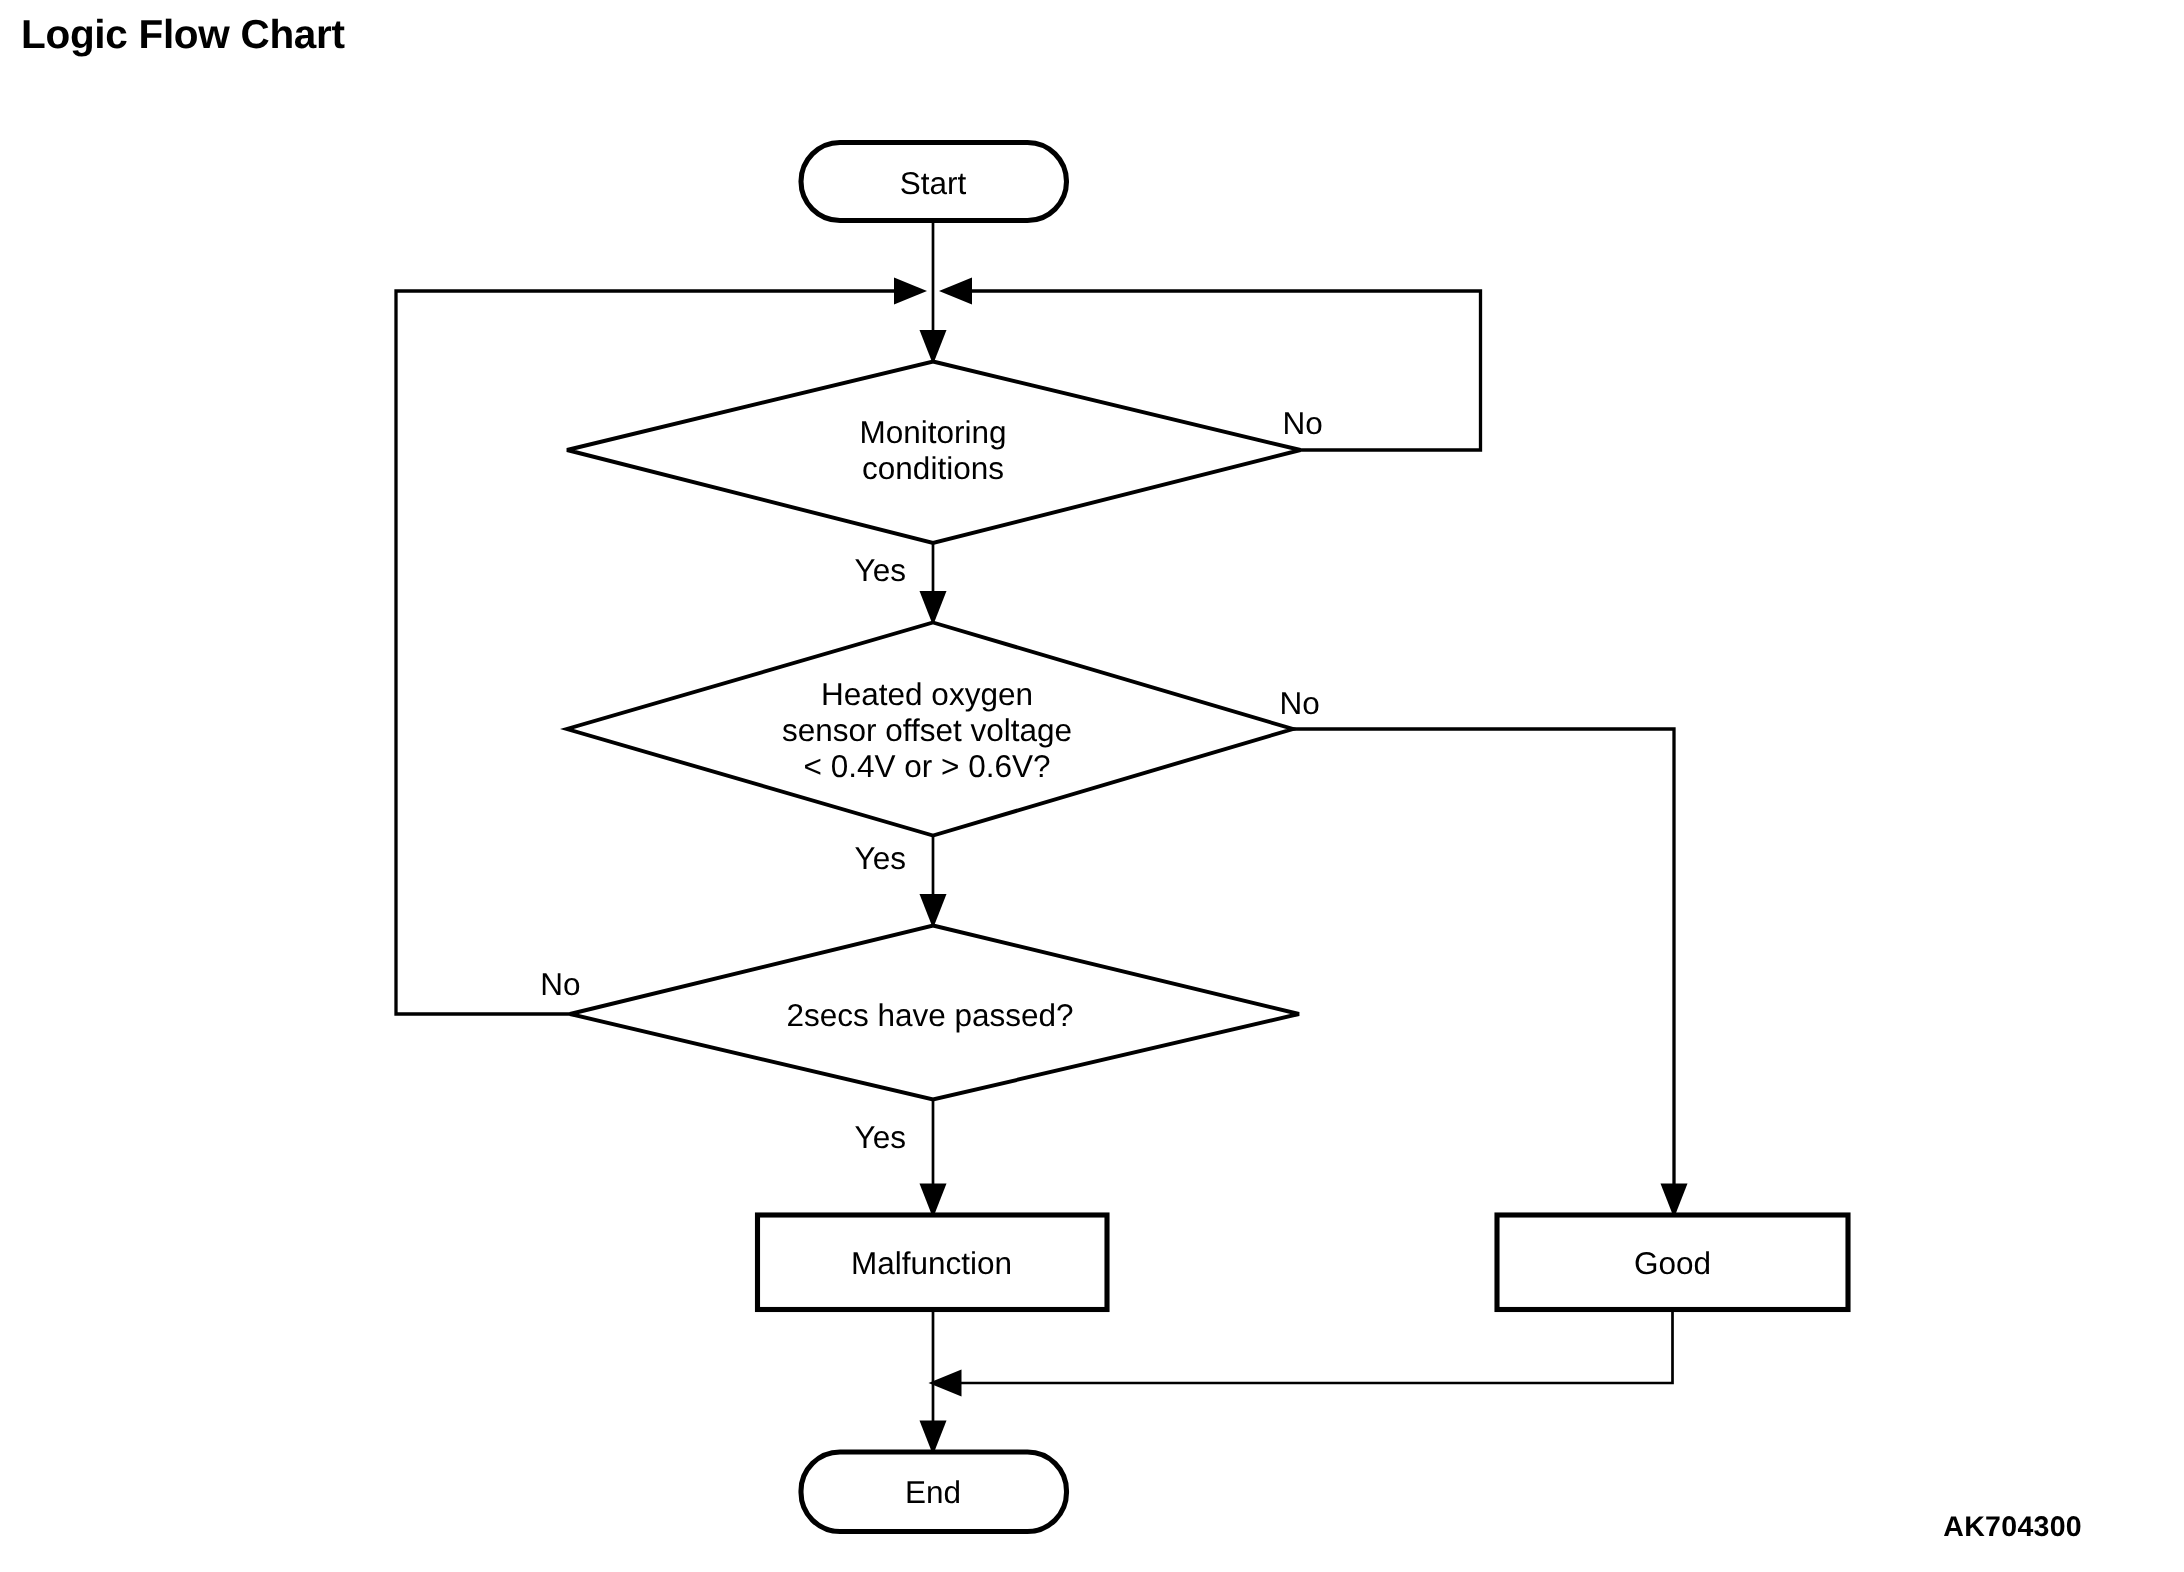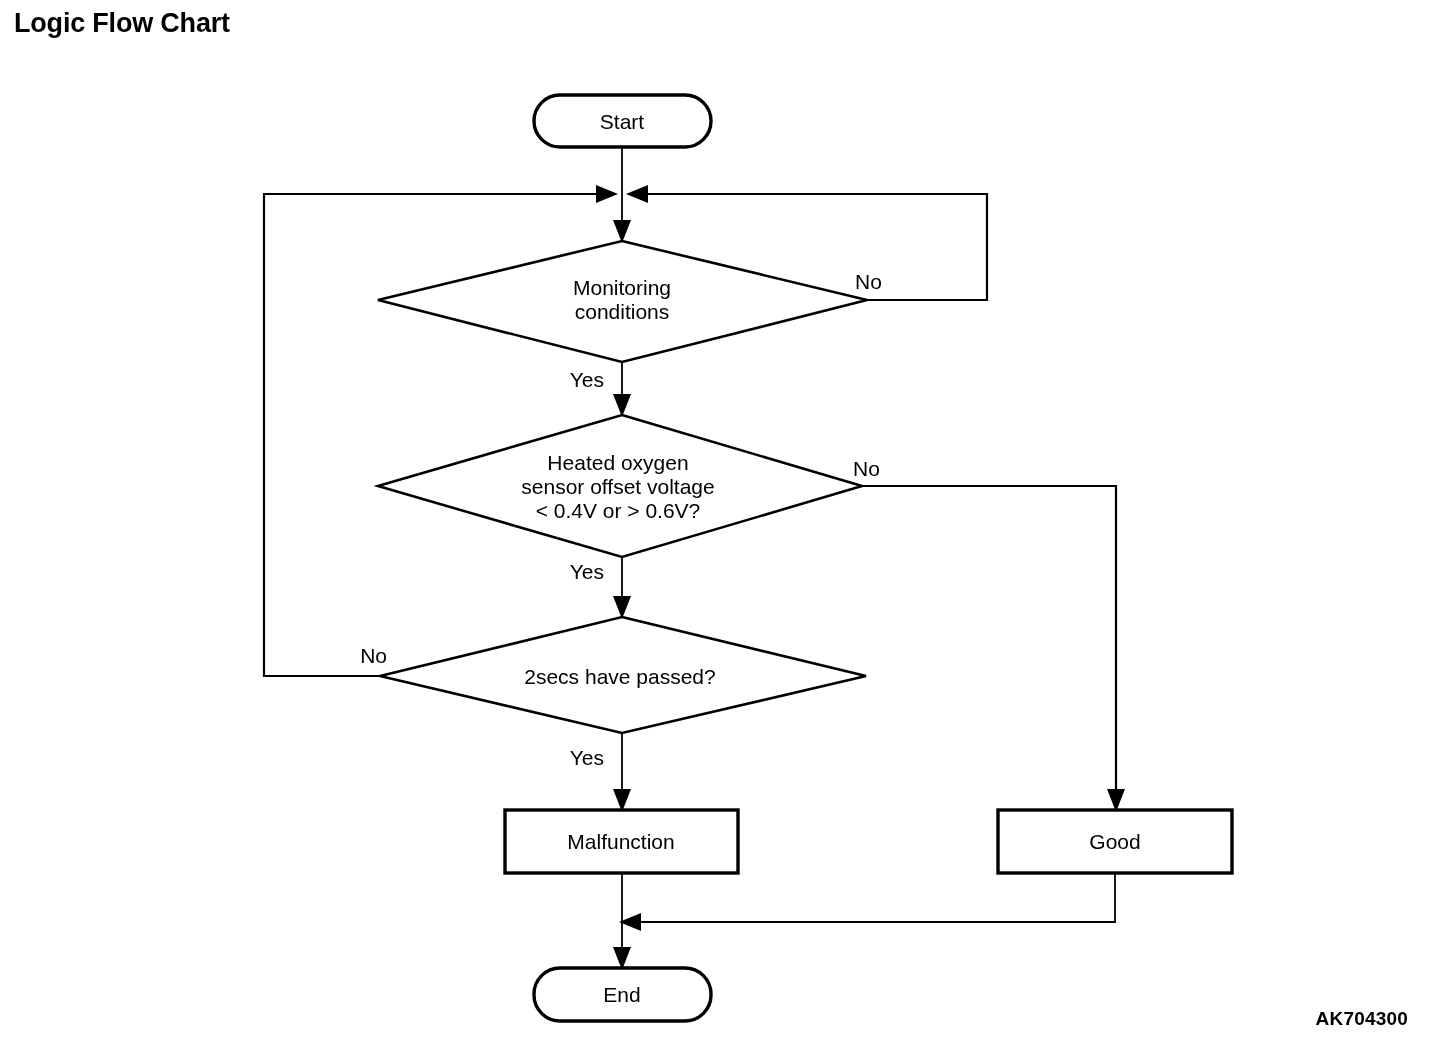--- a/index.html
+++ b/index.html
@@ -22,21 +22,21 @@
     position: absolute;
     left: 14px;
     top: 8px;
     font-size: 27px;
     font-weight: bold;
     letter-spacing: -0.2px;
     white-space: nowrap;
   }
   #ref-code {
     position: absolute;
-    right: 0;
+    right: 20px;
     top: 1008px;
     font-size: 19px;
     font-weight: bold;
     letter-spacing: 0.2px;
     white-space: nowrap;
     margin-left: 46px;
   }
   #flow-svg {
     position: absolute;
     left: 0;

